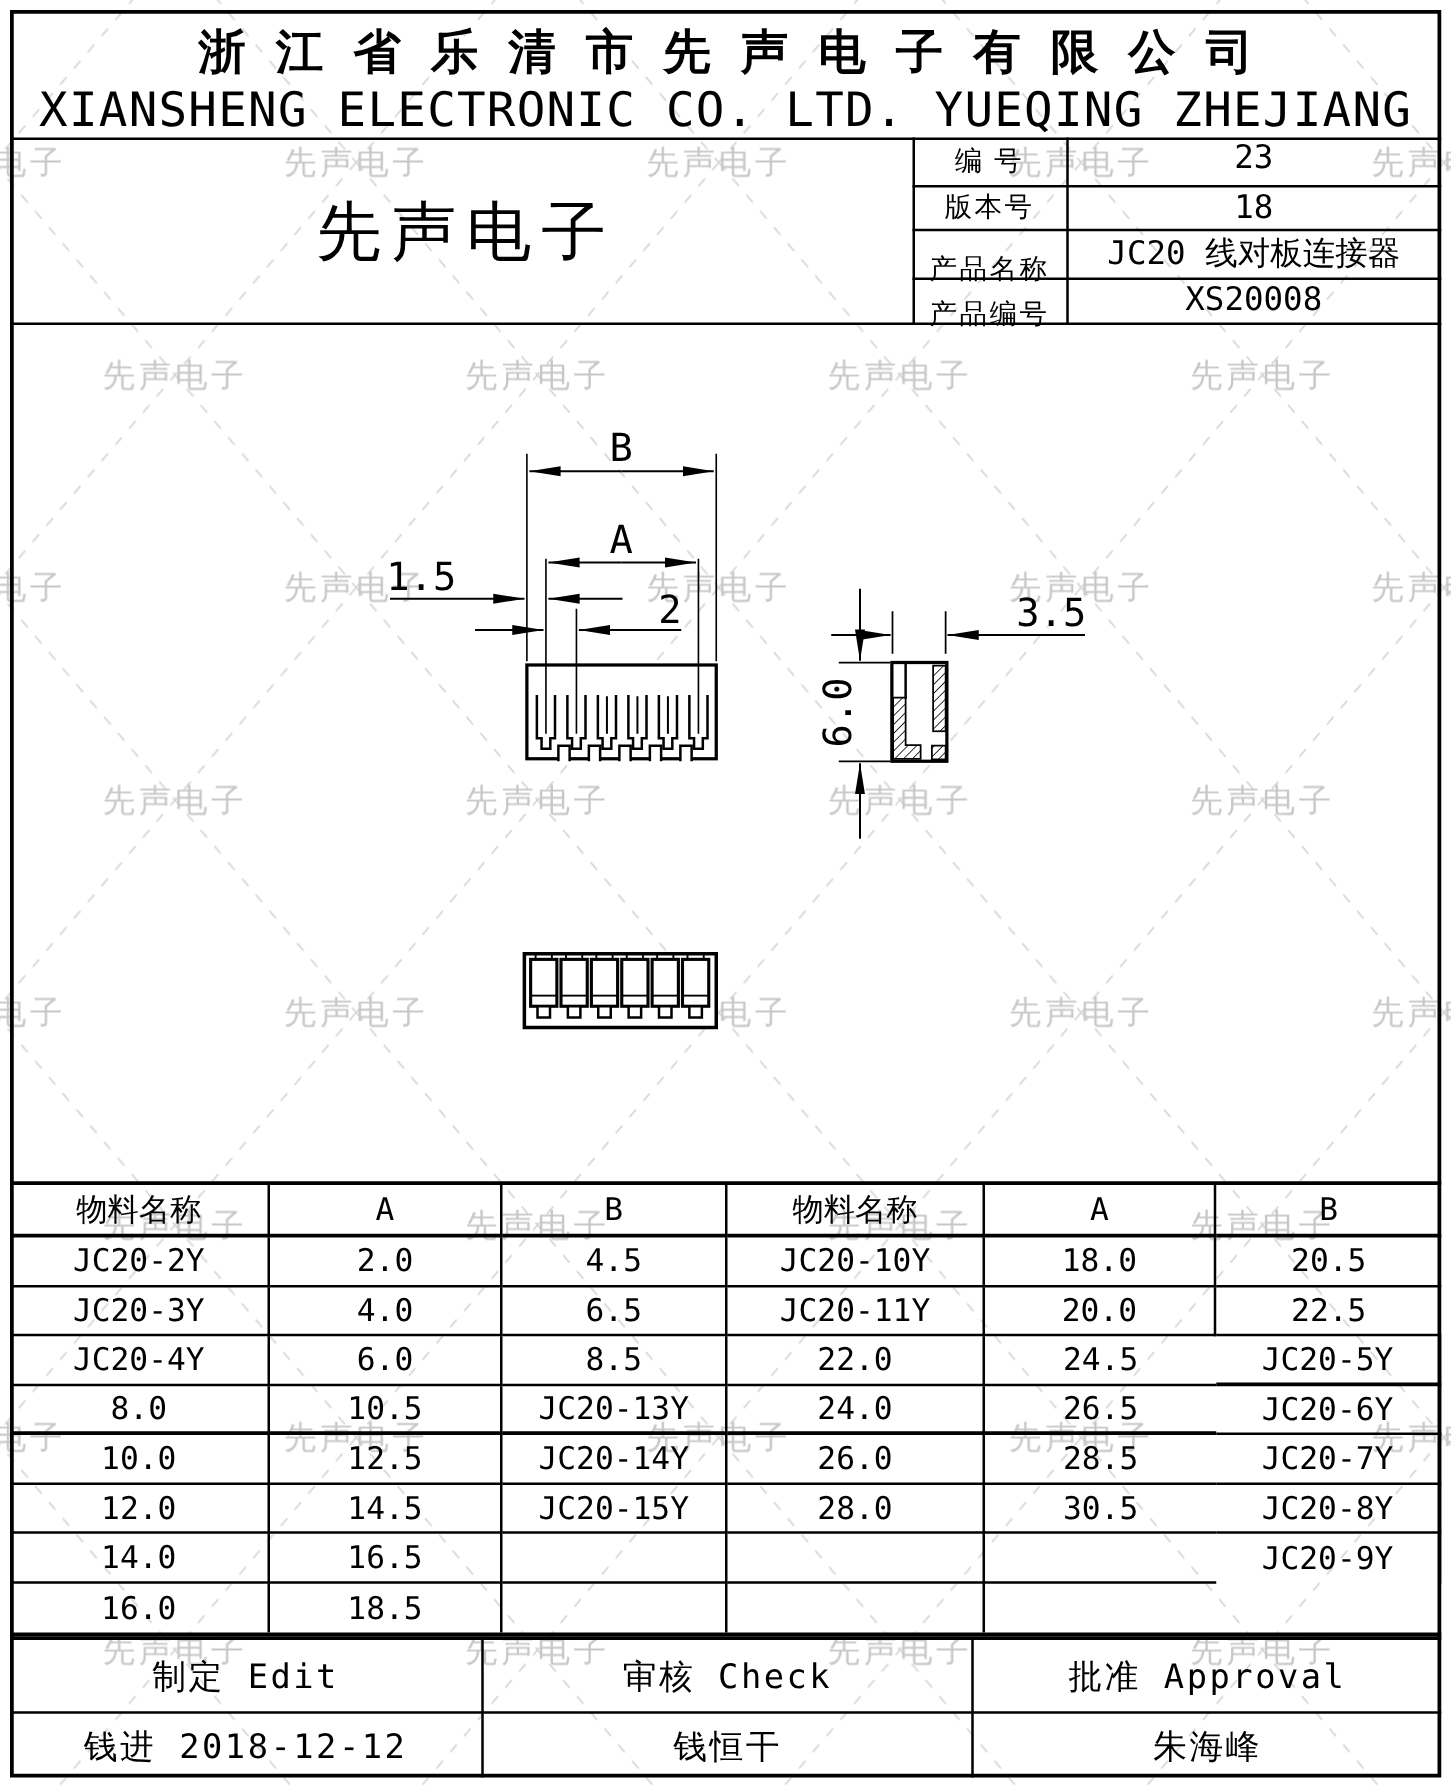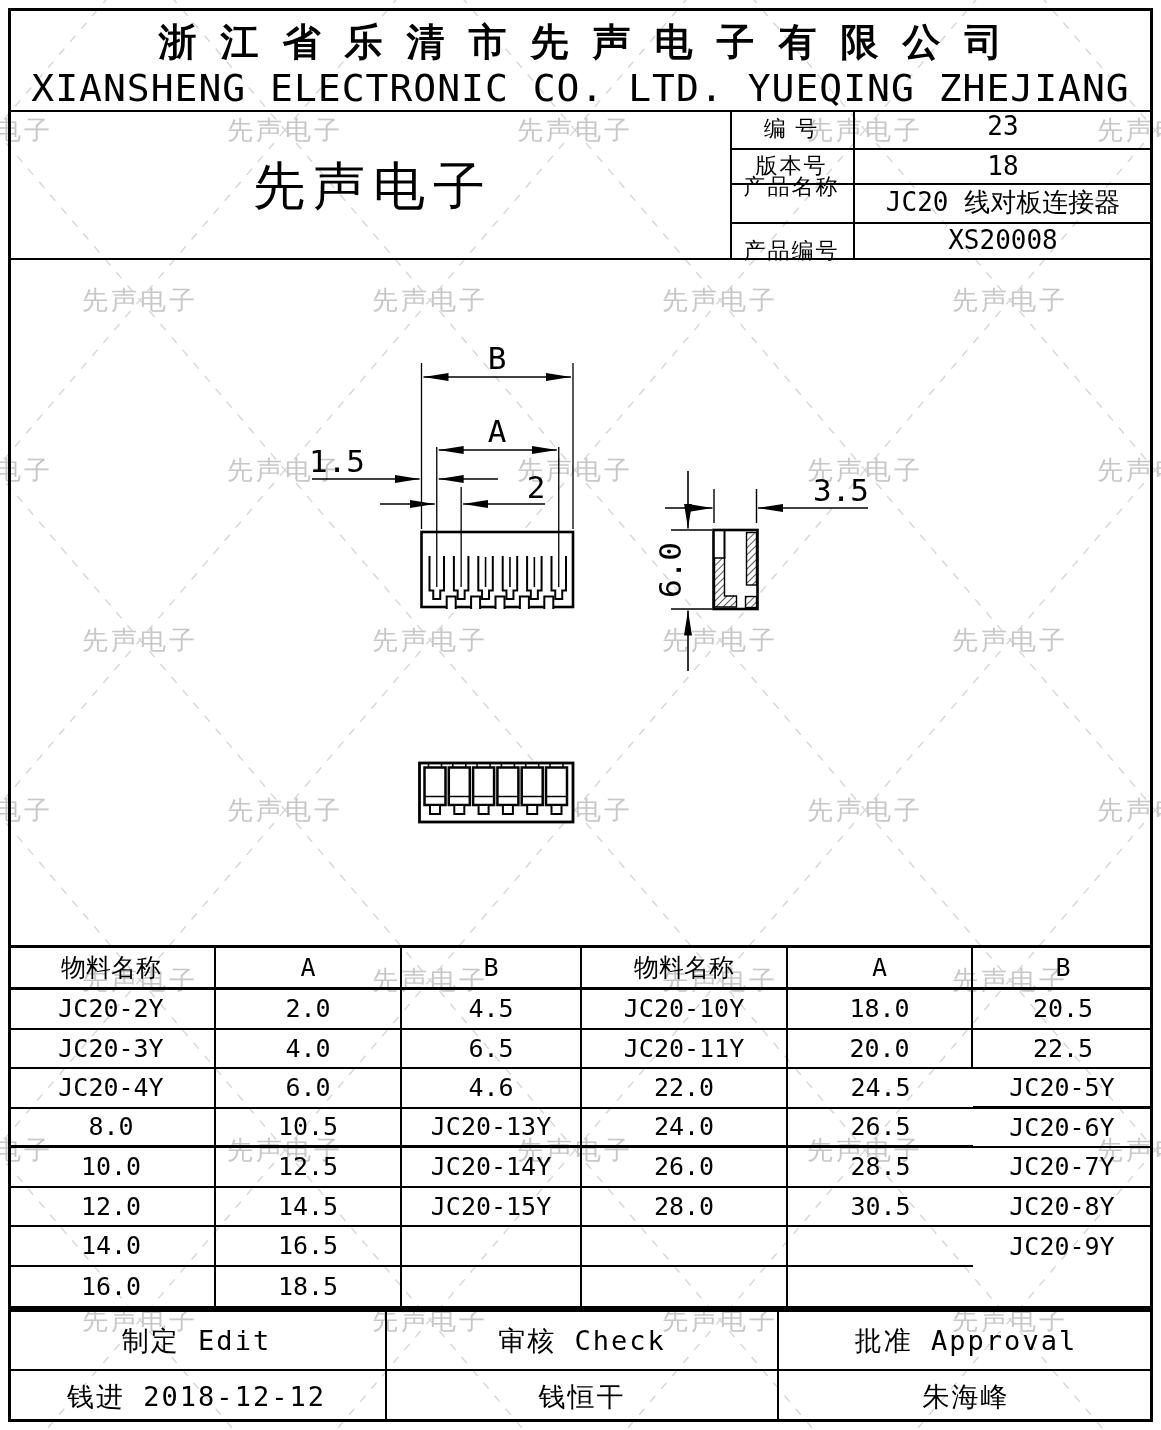--- a/index.html
+++ b/index.html
@@ -75,21 +75,21 @@
 
   <div id="company-cn" class="abs cn-serif">浙江省乐清市先声电子有限公司</div>
   <div id="company-en" class="abs cad">XIANSHENG ELECTRONIC CO. LTD. YUEQING ZHEJIANG</div>
 
   <div id="doc-title" class="abs cn-serif">先声电子</div>
 
   <div class="abs info-label cn-serif" style="top:110px;height:38px;">编 号</div>
   <div class="abs info-value cad" style="top:110px;height:31px;">23</div>
   <div class="abs info-label cn-serif" style="top:148px;height:35px;">版本号</div>
   <div class="abs info-value cad" style="top:148px;height:35px;">18</div>
-  <div class="abs info-label cn-serif" style="top:167px;height:39px;">产品名称</div>
+  <div class="abs info-label cn-serif" style="top:195px;height:39px;">产品名称</div>
   <div class="abs info-value mix" style="top:183px;height:39px;">JC20  线对板连接器</div>
   <div class="abs info-label cn-serif" style="top:233px;height:36px;">产品编号</div>
   <div class="abs info-value cad" style="top:222px;height:36px;">XS20008</div>
 
   <svg id="drawing-layer" width="1161" height="1430" viewBox="0 0 1161 1430">
     <defs>
       <marker id="arr" markerWidth="26" markerHeight="12" refX="25" refY="5" orient="auto" markerUnits="userSpaceOnUse">
         <path d="M25,5 L0,1 L0,9 Z" fill="#000"></path>
       </marker>
       <pattern id="hatch" width="5" height="5" patternUnits="userSpaceOnUse" patternTransform="rotate(45)">
@@ -221,21 +221,21 @@
 
     <div class="tcell">JC20-3Y</div>
     <div class="tcell">4.0</div>
     <div class="tcell">6.5</div>
     <div class="tcell">JC20-11Y</div>
     <div class="tcell">20.0</div>
     <div class="tcell lastcol">22.5</div>
 
     <div class="tcell">JC20-4Y</div>
     <div class="tcell">6.0</div>
-    <div class="tcell">4.6</div>
+    <div class="tcell">8.5</div>
     <div class="tcell">22.0</div>
     <div class="tcell lastcol">24.5</div>
 
     <div class="tcell thickb">JC20-5Y</div>
     <div class="tcell thickb">8.0</div>
     <div class="tcell thickb">10.5</div>
     <div class="tcell thickb">JC20-13Y</div>
     <div class="tcell thickb">24.0</div>
     <div class="tcell thickb lastcol">26.5</div>
 

